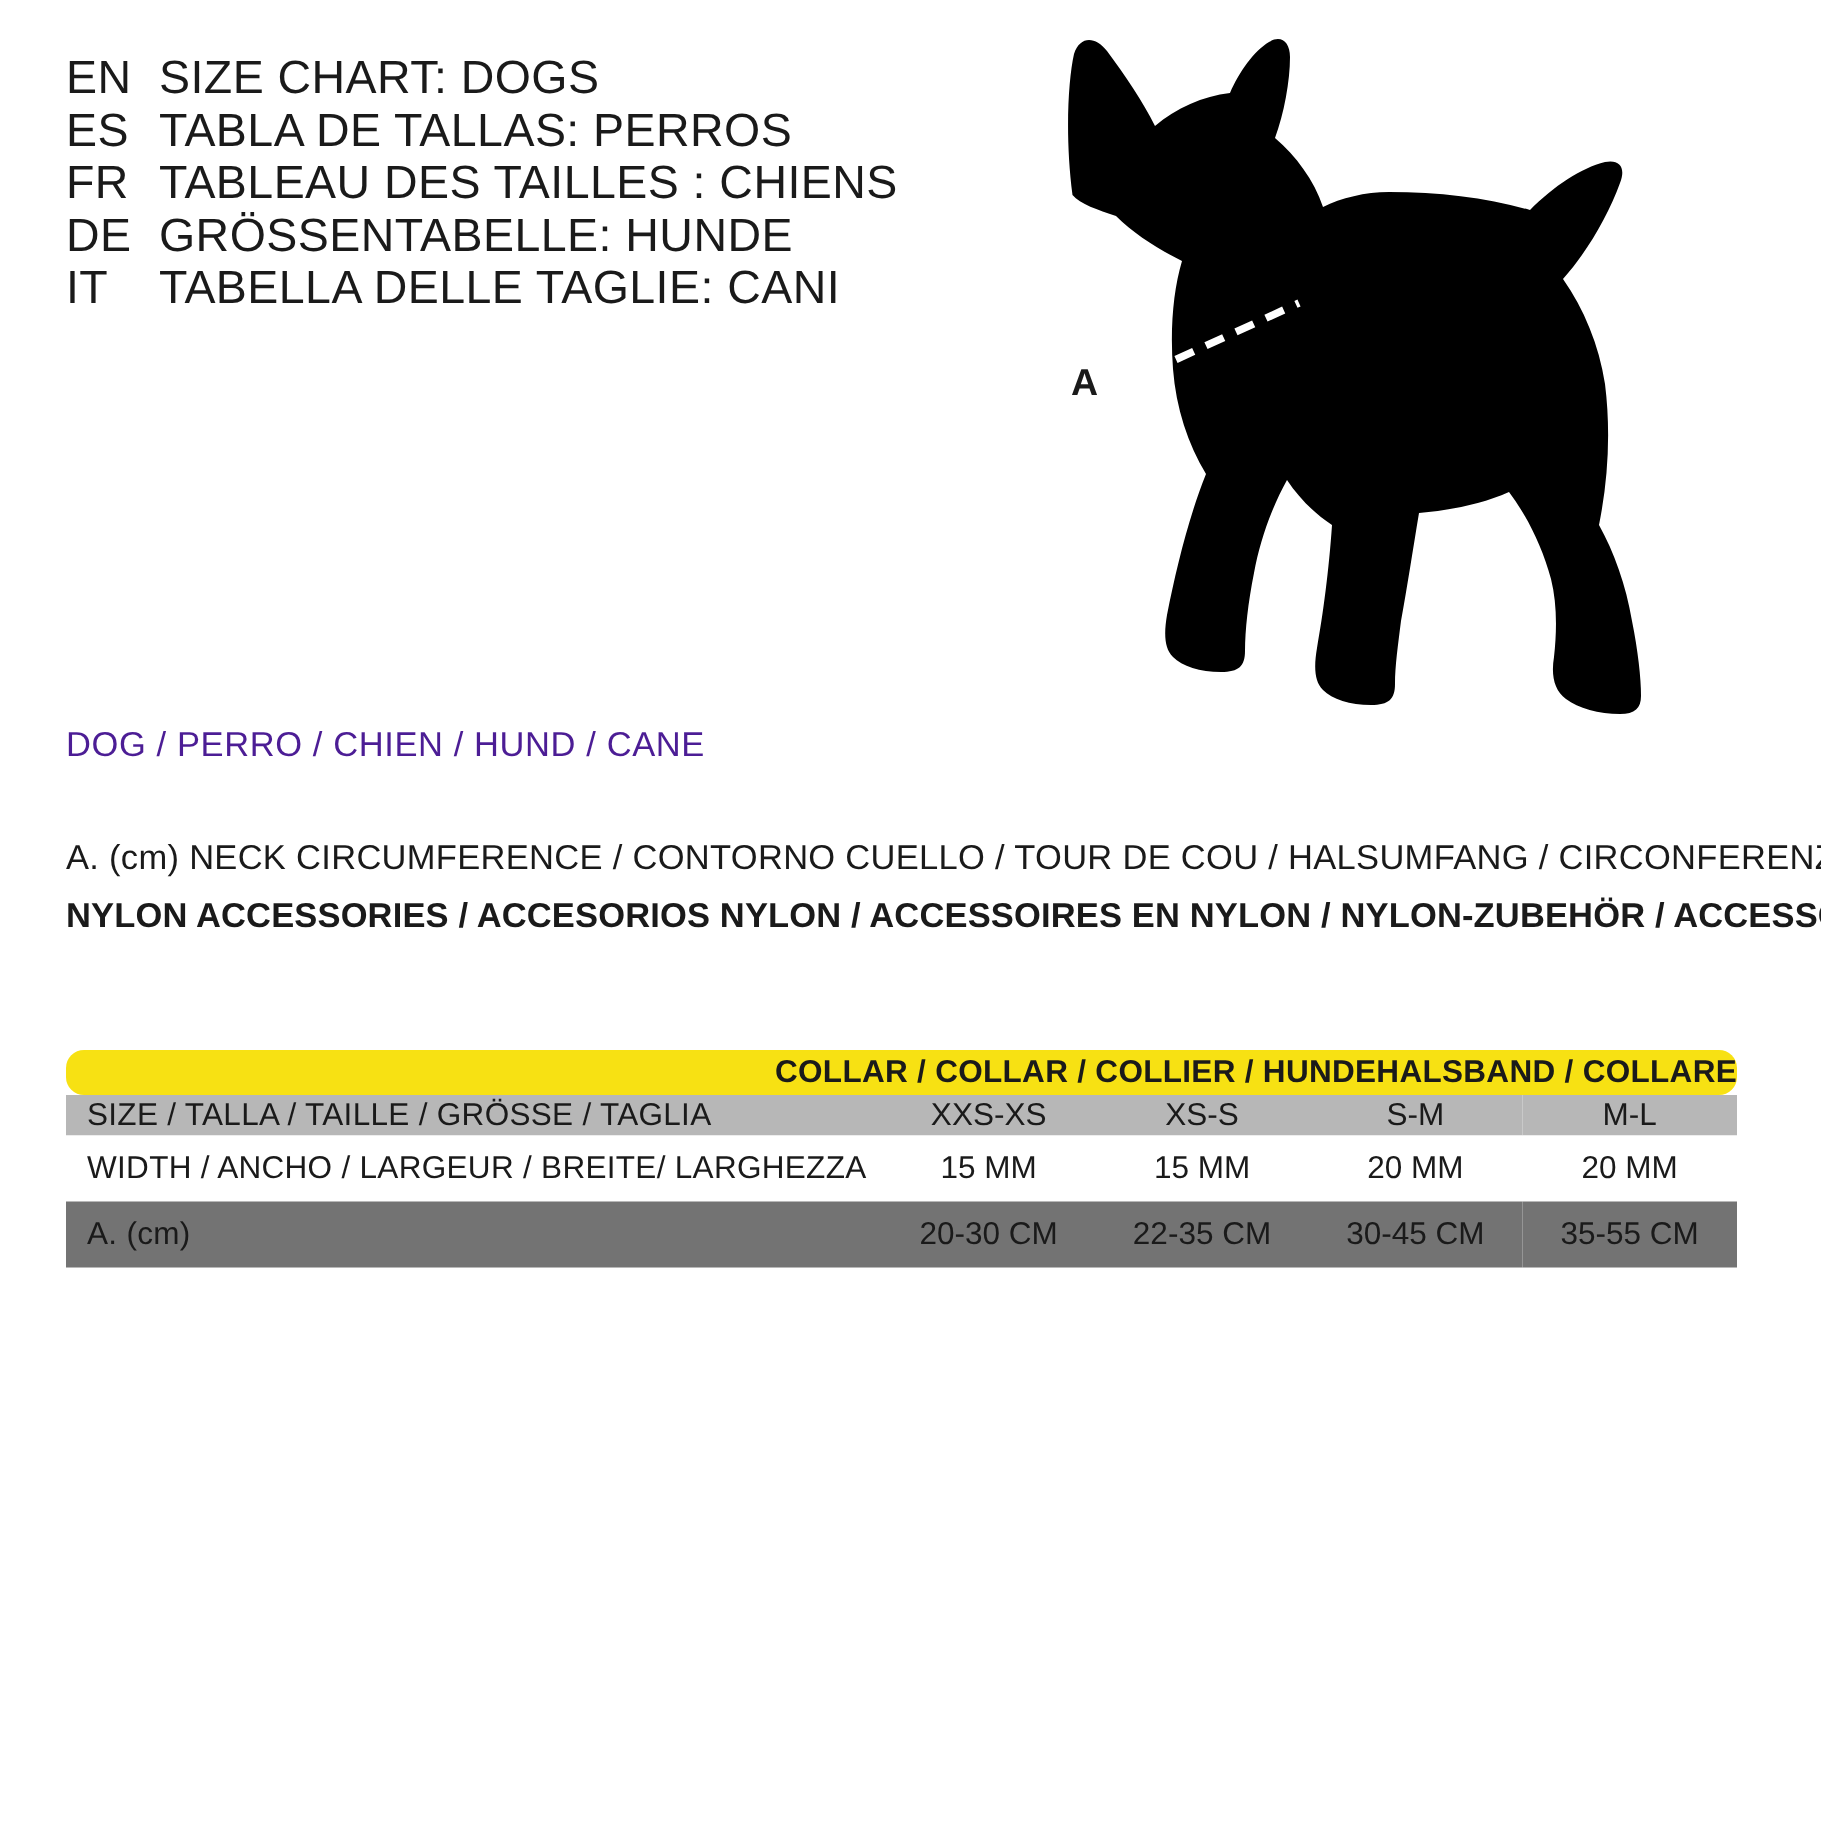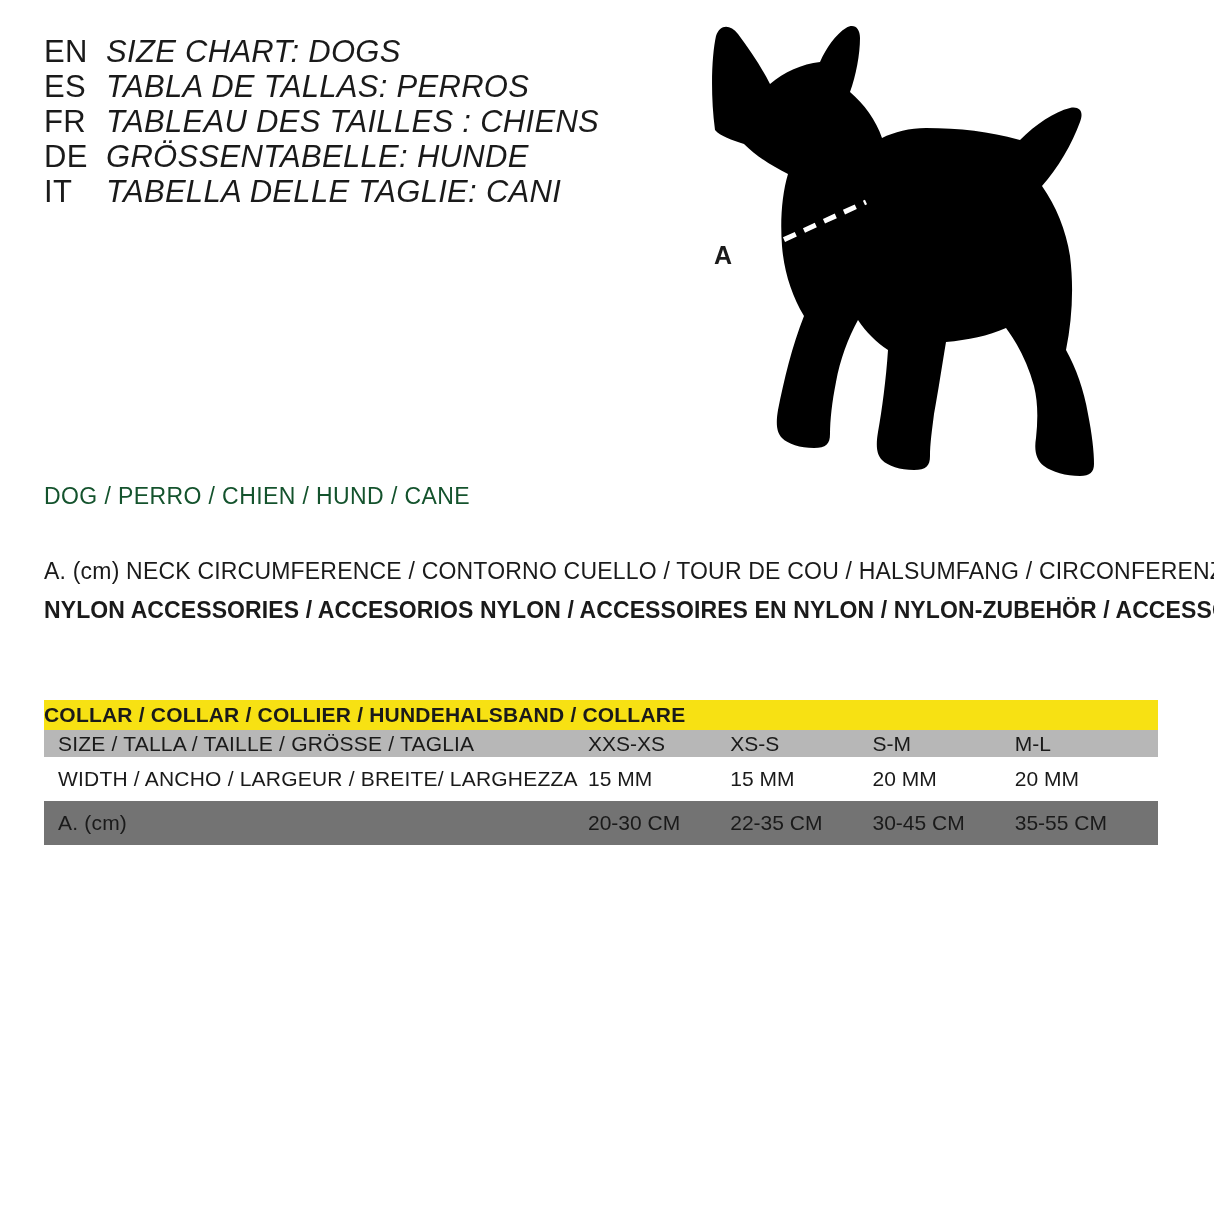--- a/index.html
+++ b/index.html
@@ -30,21 +30,20 @@
     line-height: 35px;
     letter-spacing: 0.3px;
     color: #1a1a1a;
   }
   .lang-code {
     width: 62px;
     flex: 0 0 62px;
   }
   .lang-text {
     flex: 1 1 auto;
-    font-style: italic;
   }
 
   
   .dog-figure {
     position: absolute;
     left: 680px;
     top: 20px;
     width: 500px;
     height: 500px;
   }
@@ -62,21 +61,21 @@
     color: #1a1a1a;
   }
 
   
   .caption-dog {
     position: absolute;
     left: 44px;
     top: 483px;
     font-size: 23px;
     letter-spacing: 0.4px;
-    color: #14532d;
+    color: #4c1d95;
   }
   .caption-neck {
     position: absolute;
     left: 44px;
     top: 558px;
     font-size: 23px;
     letter-spacing: 0.2px;
     color: #1a1a1a;
     white-space: nowrap;
   }
@@ -103,42 +102,43 @@
   }
   .size-table th, .size-table td {
     padding: 0;
     height: 44px;
     vertical-align: middle;
   }
   .title-row th {
     background: #f7e113;
     color: #1a1a1a;
     font-weight: bold;
-    text-align: left;
+    text-align: right;
     height: 30px;
     font-size: 21px;
     letter-spacing: 0.2px;
+    border-radius: 12px;
   }
   .header-row td {
     background: #b7b7b7;
     color: #1a1a1a;
     height: 27px;
     font-weight: normal;
     margin-top: 42px;
   }
   .body-row-a td { background: #ffffff; }
   .body-row-b td { background: #737373; }
 
   .cell-label {
     text-align: left;
     padding-left: 14px !important;
     letter-spacing: 0.2px;
   }
   .cell-val {
-    text-align: left;
+    text-align: center;
   }
 
   col.c-label { width: 543px; }
   col.c-v { width: 142px; }
   col.c-v2 { width: 143px; }
 </style>
 </head>
 <body>
 
 <div class="lang-block">

